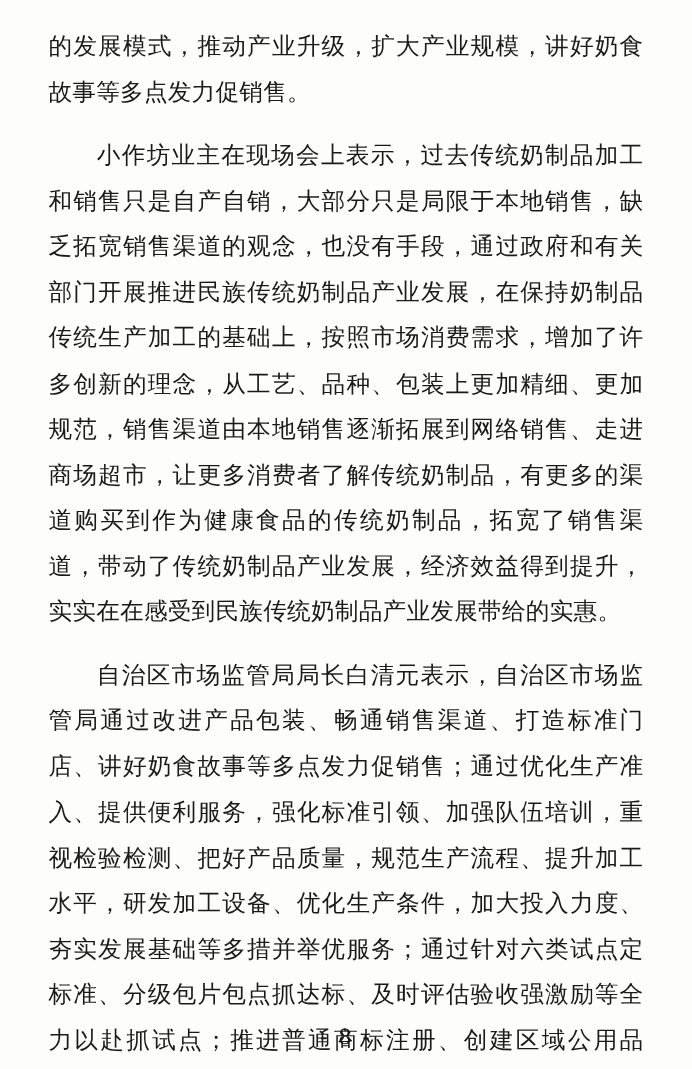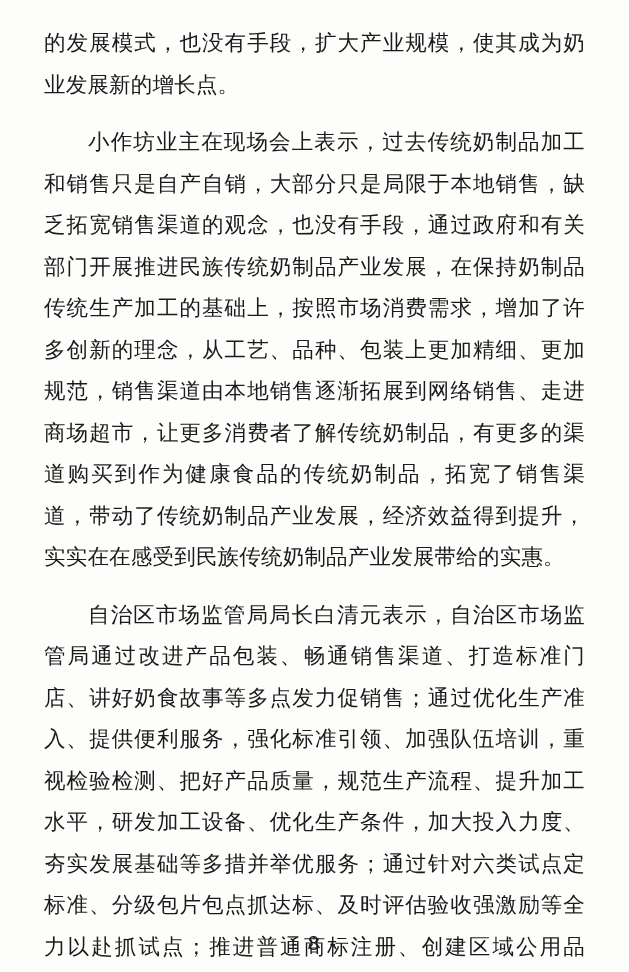--- a/index.html
+++ b/index.html
@@ -47,18 +47,18 @@
     color: #1a1a1a;
     font-family: "DejaVu Serif", "Liberation Serif", serif;
     letter-spacing: 2px;
   }
 </style>
 </head>
 <body>
 
 <div class="page">
   <div class="body-text">
-    <p class="para">的发展模式，也没有手段，扩大产业规模，使其成为奶业发展新的增长点。</p>
+    <p class="para">的发展模式，推动产业升级，扩大产业规模，讲好奶食故事等多点发力促销售。</p>
     <p class="para indent">小作坊业主在现场会上表示，过去传统奶制品加工和销售只是自产自销，大部分只是局限于本地销售，缺乏拓宽销售渠道的观念，也没有手段，通过政府和有关部门开展推进民族传统奶制品产业发展，在保持奶制品传统生产加工的基础上，按照市场消费需求，增加了许多创新的理念，从工艺、品种、包装上更加精细、更加规范，销售渠道由本地销售逐渐拓展到网络销售、走进商场超市，让更多消费者了解传统奶制品，有更多的渠道购买到作为健康食品的传统奶制品，拓宽了销售渠道，带动了传统奶制品产业发展，经济效益得到提升，实实在在感受到民族传统奶制品产业发展带给的实惠。</p>
     <p class="para indent">自治区市场监管局局长白清元表示，自治区市场监管局通过改进产品包装、畅通销售渠道、打造标准门店、讲好奶食故事等多点发力促销售；通过优化生产准入、提供便利服务，强化标准引领、加强队伍培训，重视检验检测、把好产品质量，规范生产流程、提升加工水平，研发加工设备、优化生产条件，加大投入力度、夯实发展基础等多措并举优服务；通过针对六类试点定标准、分级包片包点抓达标、及时评估验收强激励等全力以赴抓试点；推进普通商标注册、创建区域公用品牌、打击假冒伪劣行为等千</p>
   </div>
   <div class="page-number">- 8 -</div>
 </div>
 
 </body></html>

